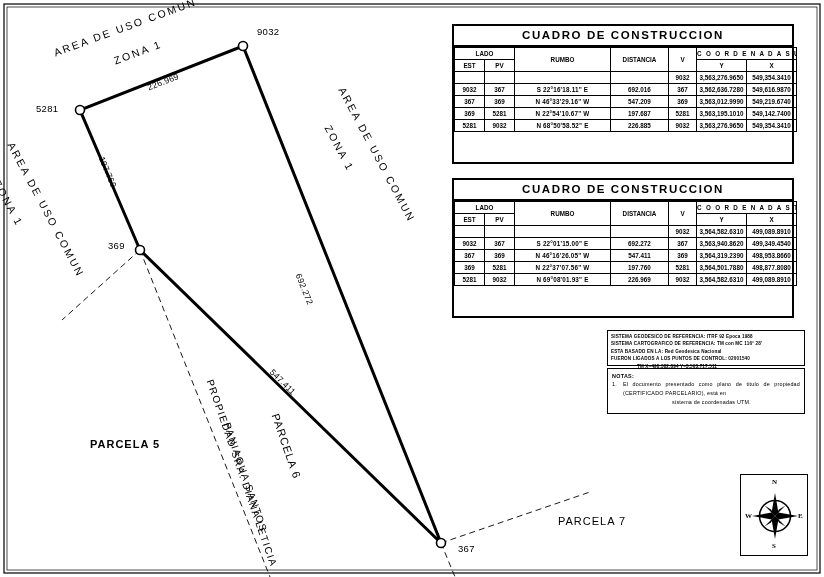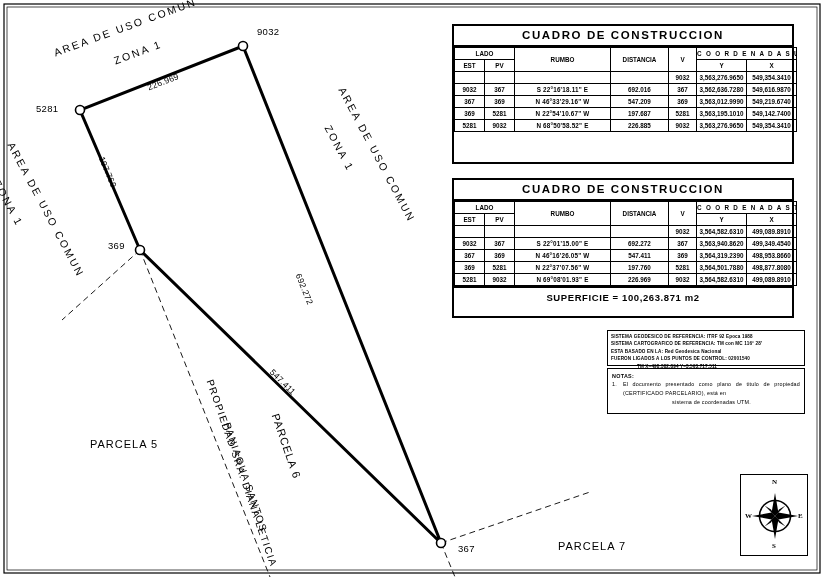--- a/index.html
+++ b/index.html
@@ -189,22 +189,22 @@
   <div class="maptext vtx-label" style="left:257px; top:26px;">9032</div>
   <div class="maptext vtx-label" style="left:36px; top:103px;">5281</div>
   <div class="maptext vtx-label" style="left:108px; top:240px;">369</div>
   <div class="maptext vtx-label" style="left:458px; top:543px;">367</div>
 
   <div class="maptext dist-label" style="left:146px; top:83px; transform:rotate(-21deg);">226.969</div>
   <div class="maptext dist-label" style="left:106px; top:155px; transform:rotate(67deg);">197.760</div>
   <div class="maptext dist-label" style="left:275px; top:367px; transform:rotate(45deg);">547.411</div>
   <div class="maptext dist-label" style="left:303px; top:272px; transform:rotate(68deg);">692.272</div>
 
-  <div class="maptext parcela-label" style="left:90px; top:438px;">PARCELA 5</div>
-  <div class="maptext parcela-label" style="left:558px; top:540px;">PARCELA 7</div>
+  <div class="maptext parcela-label" style="left:90px; top:438px;font-weight:bold;">PARCELA 5</div>
+  <div class="maptext parcela-label" style="left:558px; top:515px;">PARCELA 7</div>
   <div class="maptext parcela-label" style="left:281px; top:412px; transform:rotate(71deg);">PARCELA 6</div>
 
   <div class="maptext prop-label" style="left:215px; top:378px; transform:rotate(71deg);">PROPIEDAD SRA. DIANA LETICIA</div>
   <div class="maptext prop-label" style="left:232px; top:421px; transform:rotate(71deg);">PANIAGUA SANTOS</div>
 
   <div class="cuadro" id="cuadro-1">
     <div class="cuadro-title">CUADRO DE CONSTRUCCION</div>
     <table class="ctab">
       <colgroup>
         <col class="col-est">
@@ -348,21 +348,20 @@
           <td>5281</td>
           <td>9032</td>
           <td class="rumbo-cell">N 69°08'01.93" E</td>
           <td>226.969</td>
           <td>9032</td>
           <td>3,564,582.6310</td>
           <td>499,089.8910</td>
         </tr>
       </tbody>
     </table>
-    <div class="superficie">SUPERFICIE = 100,263.871 m2</div>
   </div>
 
   <div class="note-box" id="geodesic-box">
     <div class="geo-line">SISTEMA GEODESICO DE REFERENCIA:      ITRF 92 Epoca 1988</div>
     <div class="geo-line">SISTEMA CARTOGRAFICO DE REFERENCIA: TM con MC 116° 28'</div>
     <div class="geo-line">ESTA BASADO EN LA: Red Geodesica Nacional</div>
     <div class="geo-line">FUERON LIGADOS A LOS PUNTOS DE CONTROL: 02001540</div>
     <div class="geo-line indented">TM  X=498,382.894        Y=3,563,717.511</div>
   </div>
 

